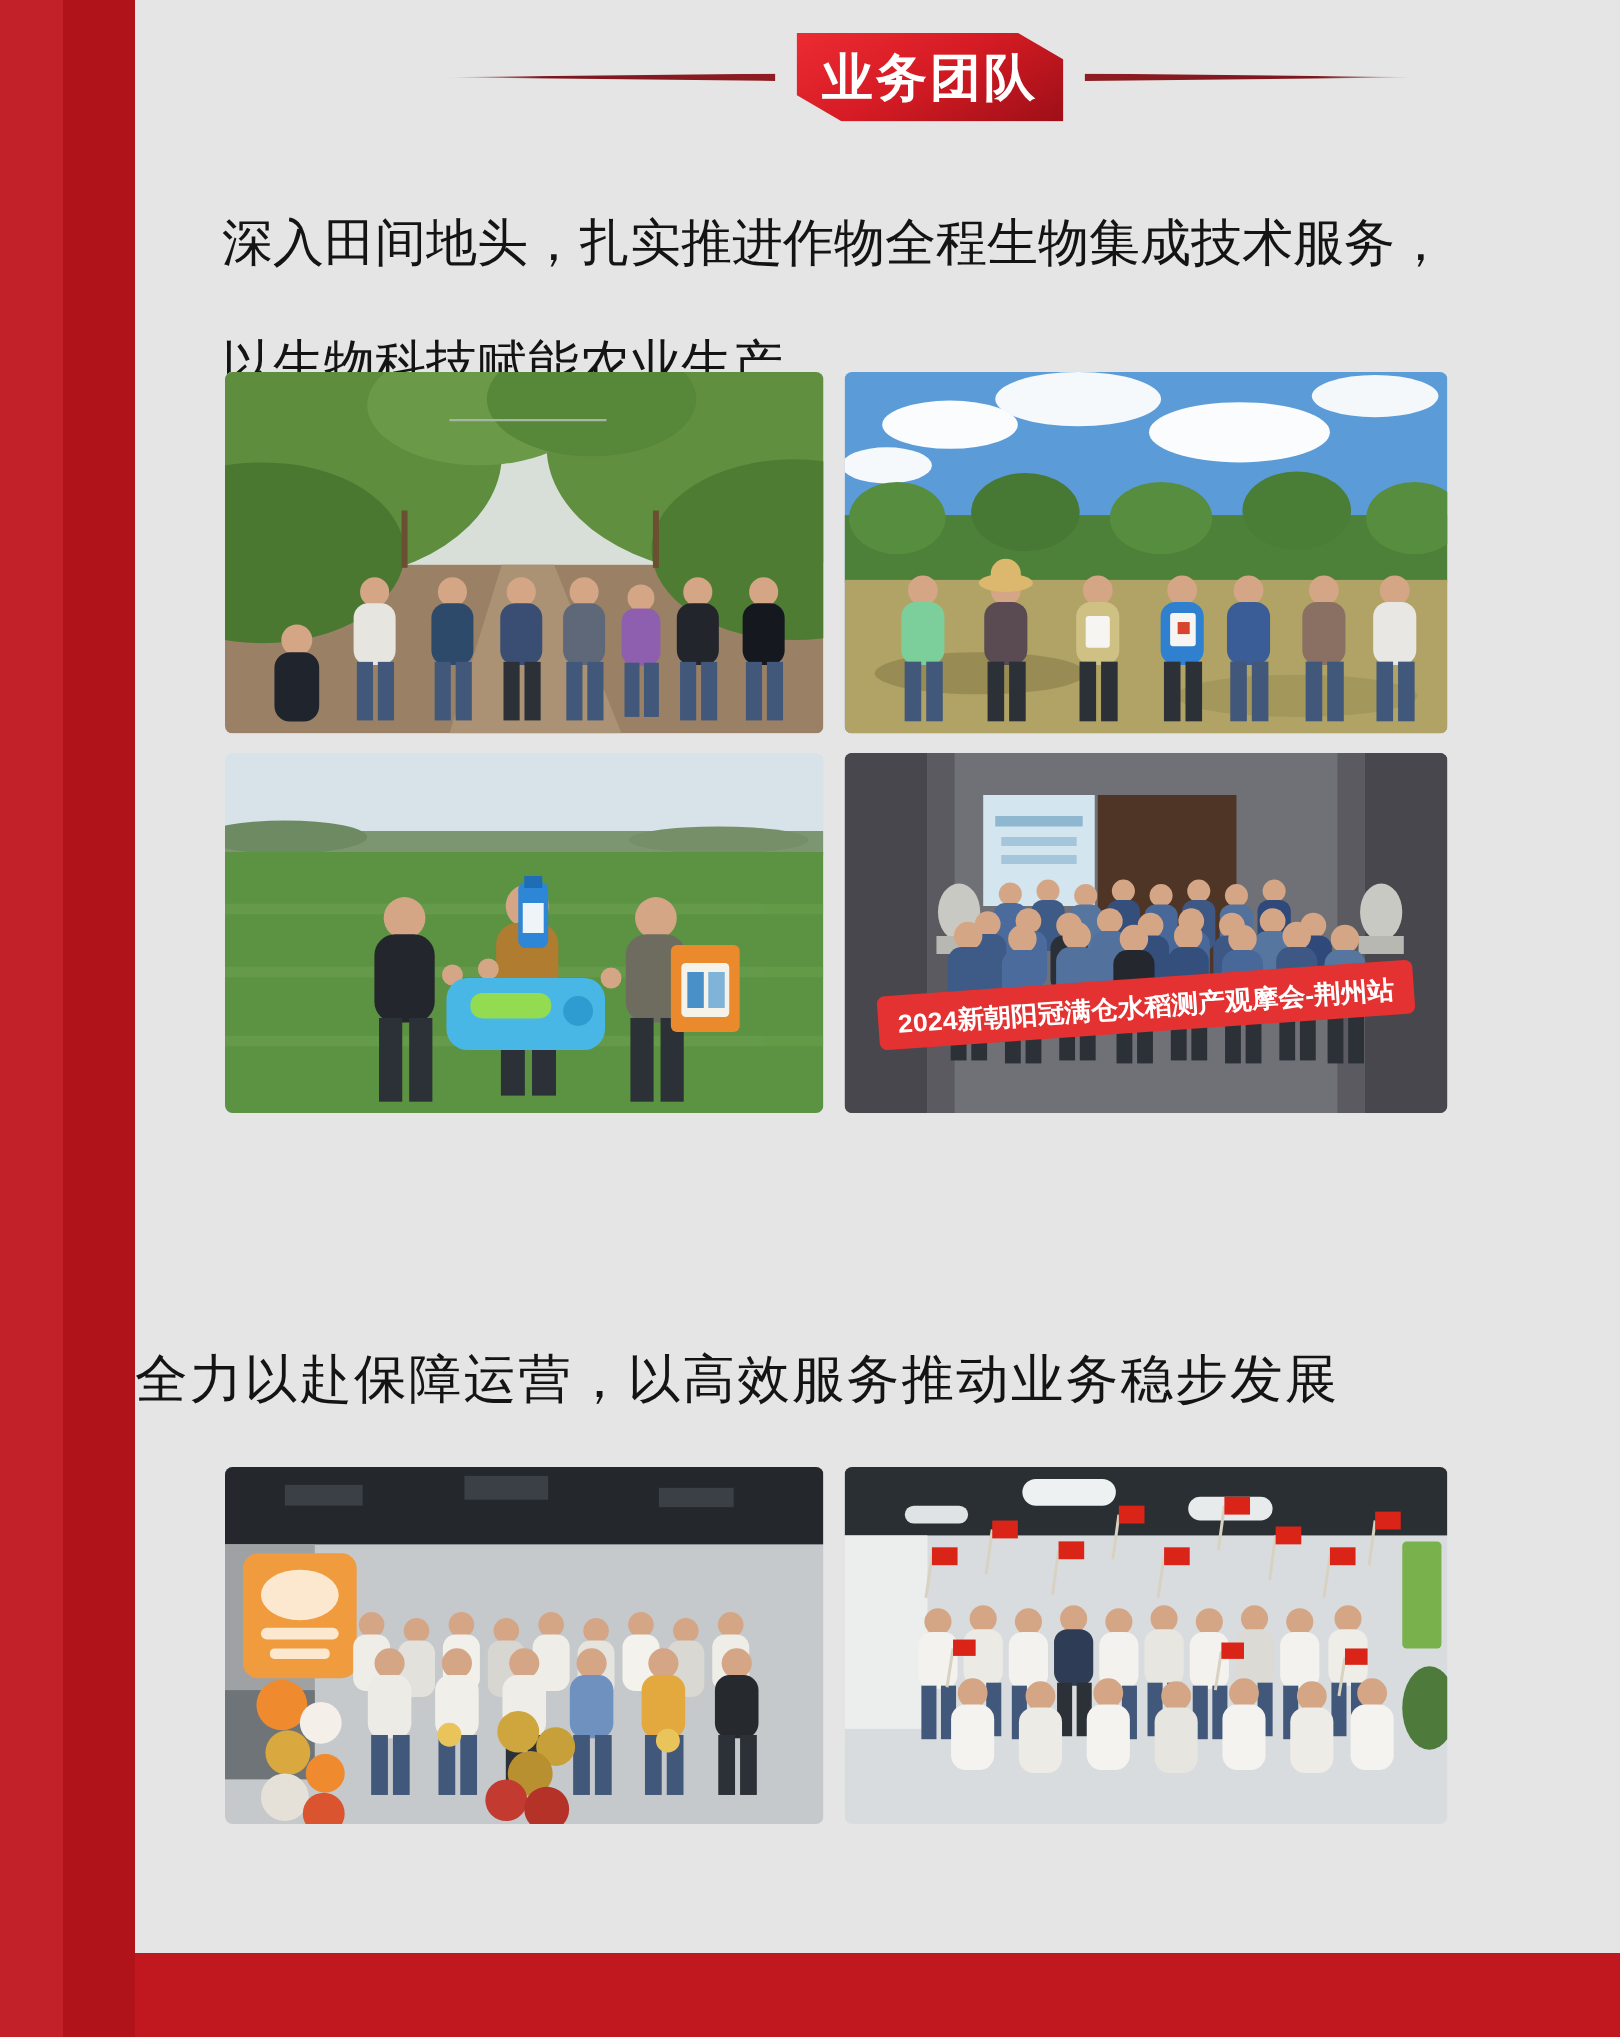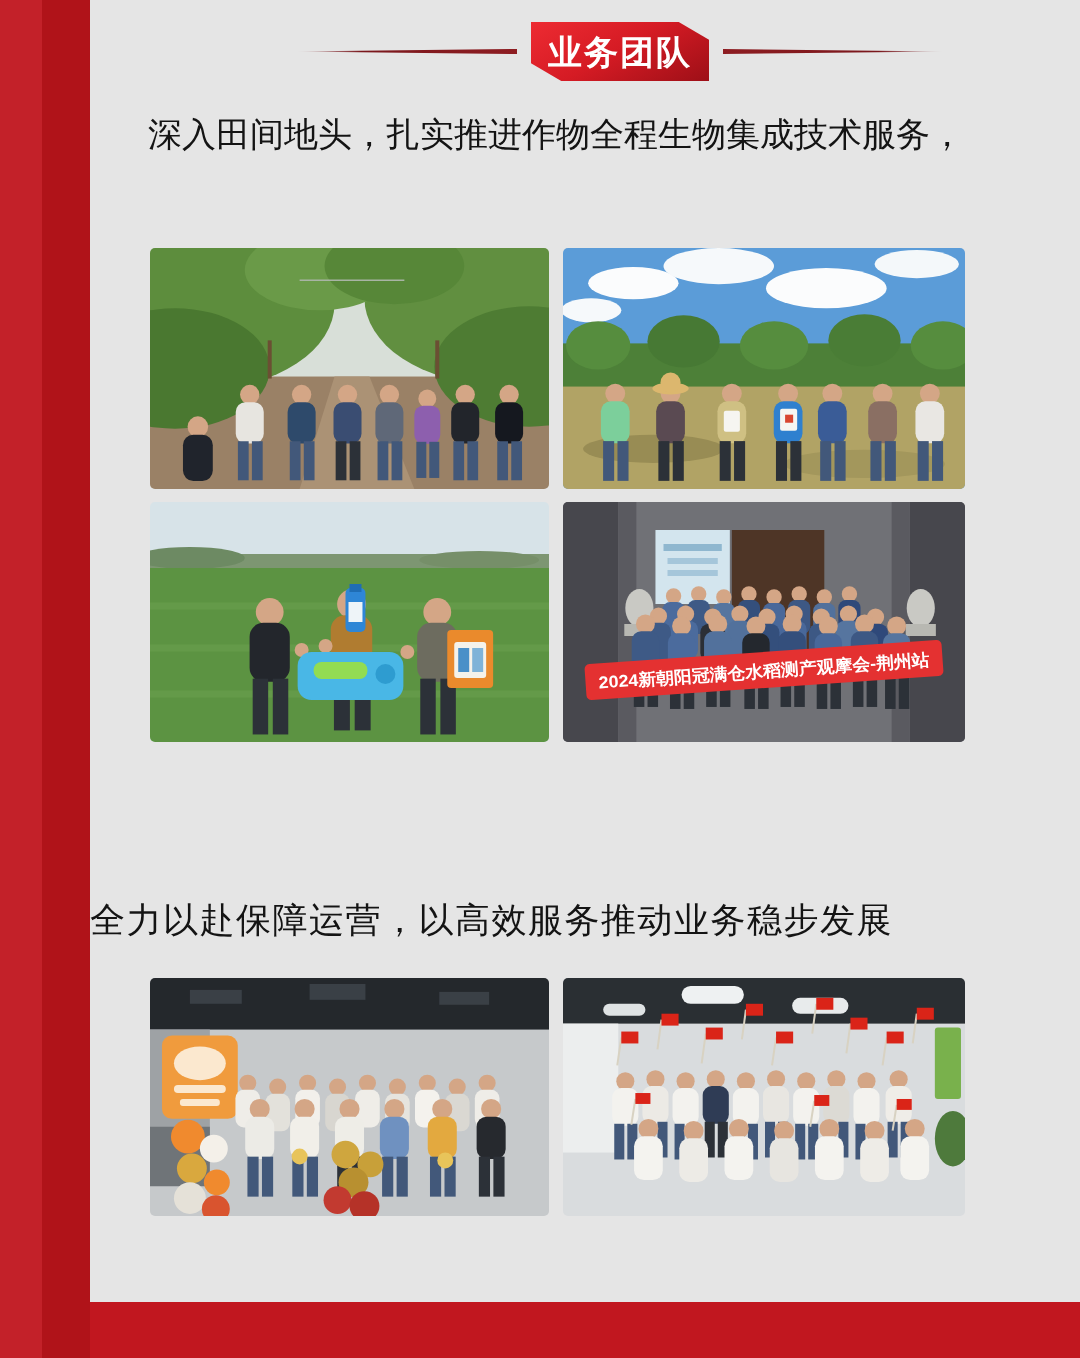--- a/index.html
+++ b/index.html
@@ -28,21 +28,21 @@
     height:59px;padding:0 17px;display:flex;align-items:center;justify-content:center;
     color:#fff;font-size:34px;font-weight:700;letter-spacing:2px;line-height:1;
     background:linear-gradient(150deg,#ed2b32 0%,#d51b24 48%,#9d0f17 100%);
     clip-path:polygon(0 0,83% 0,100% 30%,100% 100%,17% 100%,0 70%);
   }
 
   .desc-business{
     position:absolute;left:58px;top:108px;width:824px;
     font-size:34px;line-height:53px;color:#141414;text-align:left;
   }
-  .desc-business span{display:block;}
+  .desc-business span{display:block;margin-top:28px;}
   .desc-logistics{
     position:absolute;left:0;top:897px;width:100%;
     font-size:35px;letter-spacing:1.5px;line-height:46px;color:#141414;
   }
 
   .photo{position:absolute;overflow:hidden;border-radius:5px;background:#e4e4e4;}
   .photo svg{width:100%;height:100%;display:block;}
   #ph1{left:60px;top:248px;width:399px;height:241px;}
   #ph2{left:473px;top:248px;width:402px;height:241px;}
   #ph3{left:60px;top:502px;width:399px;height:240px;}
@@ -84,20 +84,21 @@
     <div class="hdr" id="hdr-business">
       <div class="orn left"></div>
       <div class="badge">
         <span>业务团队</span>
       </div>
       <div class="orn right"></div>
     </div>
 
     <div class="desc-business">
       <span>深入田间地头，扎实推进作物全程生物集成技术服务，</span>
+      <span>以生物科技赋能农业生产</span>
     </div>
 
     <div class="photo" id="ph1">
       <svg viewBox="0 0 400 240" preserveAspectRatio="none">
         <rect width="400" height="240" fill="#d8dfd8"></rect>
         <rect y="128" width="400" height="112" fill="#9a8166"></rect>
         <path d="M150 240 L185 128 L220 128 L265 240 Z" fill="#ab9275"></path>
         <ellipse cx="55" cy="55" rx="130" ry="85" fill="#5d8d3d"></ellipse>
         <ellipse cx="25" cy="120" rx="95" ry="60" fill="#4a7830"></ellipse>
         <ellipse cx="345" cy="50" rx="130" ry="85" fill="#618f40"></ellipse>

